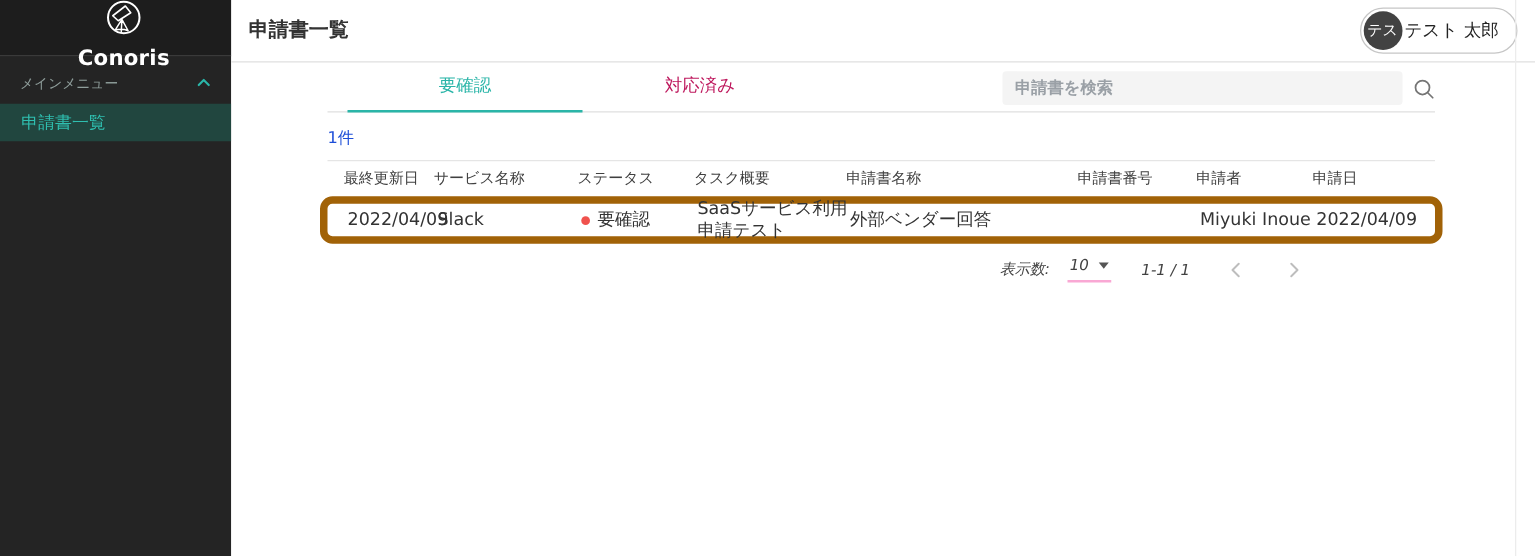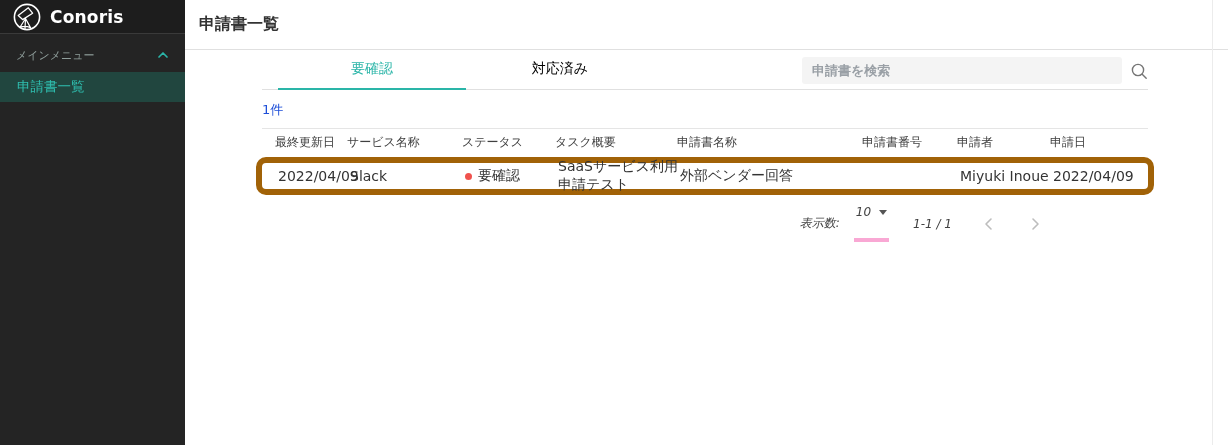--- a/index.html
+++ b/index.html
@@ -2,58 +2,58 @@
 <html><head>
 <meta charset="utf-8">
 <style>
   * { margin:0; padding:0; box-sizing:border-box; }
   html, body { width:1228px; height:445px; }
   body { font-family:"DejaVu Sans","Liberation Sans",sans-serif; background:#fff; overflow:hidden; }
   .app { display:flex; width:1228px; height:445px; }
 
   
   .sidebar { width:185px; background:#242424; flex-shrink:0; display:flex; flex-direction:column; }
-  .logo-row { height:34px; background:#1d1d1d; display:flex; align-items:center; padding-left:13px; gap:9px; border-bottom:1px solid #3a3a3a; }
+  .logo-row { height:45px; background:#1d1d1d; display:flex; align-items:center; padding-left:13px; gap:9px; border-bottom:1px solid #3a3a3a;flex-direction:column; }
   .logo-text { font-size:17px; font-weight:bold; color:#fff; letter-spacing:.2px; }
   .menu-section { display:flex; align-items:center; justify-content:space-between; padding:0 16px; height:34px; margin-top:4px; cursor:pointer; }
   .menu-section-label { font-size:11px; color:#8f9e9b; }
   .menu-item { height:30px; display:flex; align-items:center; padding-left:17px; font-size:13.5px; color:#cfcfcf; cursor:pointer; }
   .menu-item.active { background:#21463f; color:#2fbfb0; }
 
   
   .main { flex:1; position:relative; background:#fff; }
   .topbar { height:50px; border-bottom:1px solid #e0e0e0; display:flex; align-items:center; justify-content:space-between; padding:0 14px; }
   .page-title { font-size:16px; font-weight:bold; color:#333; }
   .user-chip { display:flex; align-items:center; border:1px solid #c6c6c6; border-radius:19px; background:#fff; height:37px; padding:2px 14px 2px 2px; gap:2px; cursor:pointer; font-family:inherit; }
   .avatar { width:31px; height:31px; border-radius:50%; background:#424242; color:#fff; font-size:12px; display:flex; align-items:center; justify-content:center; flex-shrink:0; }
   .user-name { font-size:14px; color:#222; white-space:pre; }
 
   .content { margin:0 80px 0 77px; }
   .tabs-row { height:40px; border-bottom:1px solid #e0e0e0; display:flex; justify-content:space-between; align-items:flex-end; }
   .tabs { display:flex; margin-left:16px; }
-  .tab { width:188px; text-align:center; font-size:14px; color:#000000; padding:11px 0 10px; border-bottom:2px solid transparent; margin-bottom:-1px; cursor:pointer; }
+  .tab { width:188px; text-align:center; font-size:14px; color:#be185d; padding:11px 0 10px; border-bottom:2px solid transparent; margin-bottom:-1px; cursor:pointer; }
   .tab.active { color:#2ab5a8; border-bottom-color:#2ab5a8; font-weight:500; }
   .search-wrap { display:flex; align-items:center; margin-bottom:5px; gap:8px; }
   .search-input { width:320px; height:27px; background:#f4f4f4; border:none; border-radius:3px; padding:0 10px; font-size:13px; color:#333; font-family:inherit; outline:none;font-weight:bold; }
   .search-input::placeholder { color:#9aa0a6; }
 
   .count { margin-top:11px; padding-bottom:9px; font-size:13px; color:#1d4ed8; border-bottom:1px solid #e5e5e5; }
 
   .grid { display:grid; grid-template-columns:85px 115px 93px 122px 185px 95px 93px 1fr; align-items:center; }
   .thead { height:27px; font-size:12px; color:#404040; }
   .thead > div:first-child, .row-highlight .cell:first-child { padding-left:13px; }
 
   .row-highlight { border:6px solid #a16207; border-radius:10px; margin:1px -6px 0; padding:0 3px; height:38px; display:flex; align-items:center; cursor:pointer; }
   .row-highlight .grid { width:100%; font-size:14px; color:#333; }
   .status-cell { display:flex; align-items:center; }
   .status-dot { display:inline-block; width:7px; height:7px; border-radius:50%; background:#f0524d; margin-right:6px; flex-shrink:0; }
 
   .pagination { margin-top:10px; display:flex; align-items:center; justify-content:flex-end; padding-right:104px; font-size:12px; color:#424242;font-style:italic; }
   .rpp-label { margin-right:14px; }
-  .rpp-select { display:flex; align-items:center; gap:8px; border-bottom:4px solid #f9a8d4; padding:0 2px 19px; cursor:pointer; }
+  .rpp-select { display:flex; align-items:center; gap:8px; border-bottom:2px solid #f9a8d4; padding:0 2px 5px; cursor:pointer; }
   .caret-down { width:0; height:0; border-left:4px solid transparent; border-right:4px solid transparent; border-top:5px solid #555; }
   .range { margin-left:24px; }
   .pg-btn { background:none; border:none; margin-left:28px; display:flex; align-items:center; cursor:default; }
 
   .scroll-track { position:absolute; top:0; bottom:0; right:15px; width:1px; background:#ececec; }
 </style>
 </head>
 <body>
 
 <div class="app">
@@ -80,20 +80,24 @@
     <div class="menu-item active">
       <span>申請書一覧</span>
     </div>
   </aside>
 
   <main class="main">
     <div class="scroll-track"></div>
 
     <header class="topbar">
       <h1 class="page-title">申請書一覧</h1>
+      <button class="user-chip">
+        <span class="avatar">テス</span>
+        <span class="user-name">テスト 太郎</span>
+      </button>
     </header>
 
     <div class="content">
 
       <div class="tabs-row">
         <div class="tabs">
           <div class="tab active">要確認</div>
           <div class="tab">対応済み</div>
         </div>
         <div class="search-wrap">

